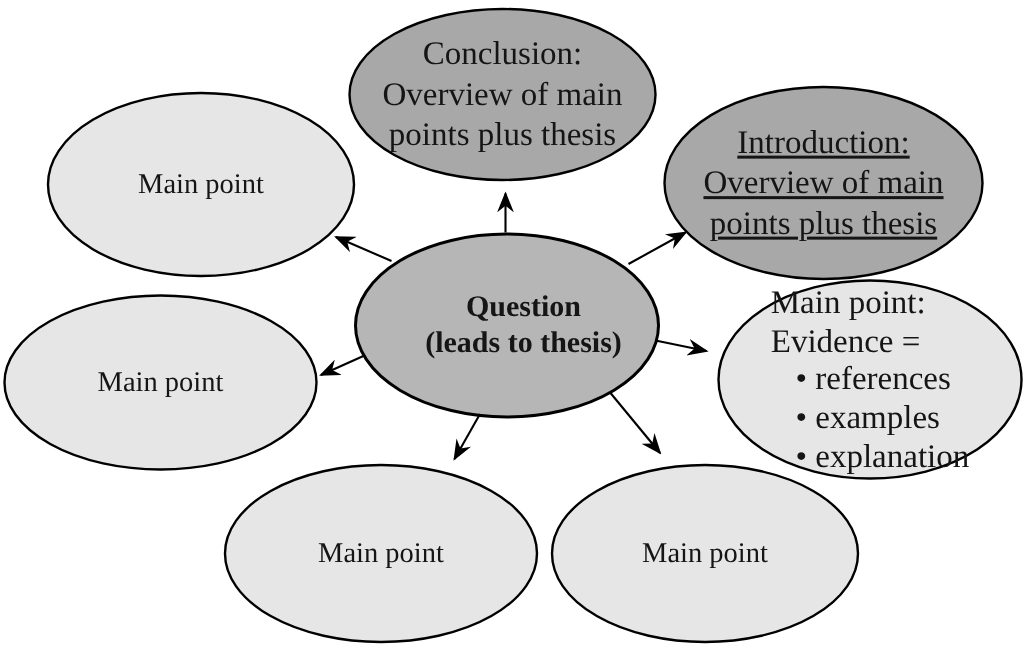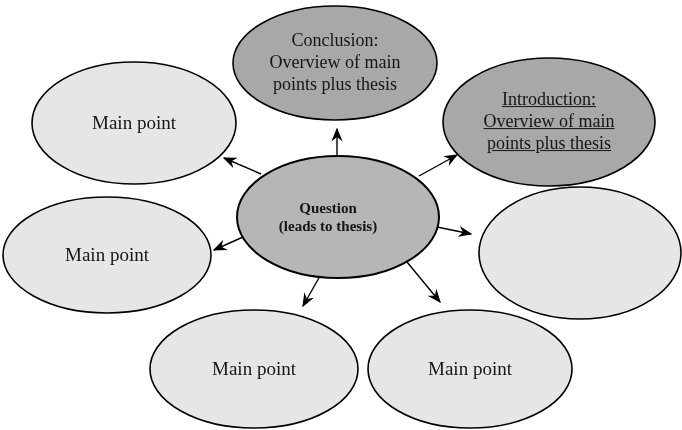--- a/index.html
+++ b/index.html
@@ -19,25 +19,25 @@
     position: absolute;
     left: 0;
     top: 0;
   }
   .label {
     position: absolute;
     transform: translate(-50%, -50%);
     white-space: pre;
     text-align: center;
     color: #151515;
-    font-size: 18px;
+    font-size: 22px;
     line-height: 1.22;
     pointer-events: none;
   }
-  .lbl-question        { left: 328px; top: 217px; font-weight: bold; font-size: 15px; }
+  .lbl-question        { left: 349px; top: 217px; font-weight: bold; font-size: 20px; }
   .lbl-conclusion      { left: 335px; top: 63px;  }
   .lbl-introduction    { left: 549px; top: 122px; text-decoration: underline; }
   .lbl-evidence        { left: 580px; top: 253px; text-align: left; line-height: 1.17; }
   .lbl-mp-top-left     { left: 134px; top: 123px; font-size: 19px; }
   .lbl-mp-mid-left     { left: 107px; top: 255px; font-size: 19px; }
   .lbl-mp-bottom-left  { left: 254px; top: 369px; font-size: 19px; }
   .lbl-mp-bottom-right { left: 470px; top: 369px; font-size: 19px; }
 </style>
 </head>
 <body>
@@ -67,17 +67,22 @@
     </svg>
 
   <div class="label lbl-conclusion">Conclusion:
 Overview of main
 points plus thesis</div>
   <div class="label lbl-introduction">Introduction:
 Overview of main
 points plus thesis</div>
   <div class="label lbl-question">Question
 (leads to thesis)</div>
+  <div class="label lbl-evidence">Main point:
+Evidence =
+   • references
+   • examples
+   • explanation</div>
   <div class="label lbl-mp-top-left">Main point</div>
   <div class="label lbl-mp-mid-left">Main point</div>
   <div class="label lbl-mp-bottom-left">Main point</div>
   <div class="label lbl-mp-bottom-right">Main point</div>
 </div>
 
 </body></html>

